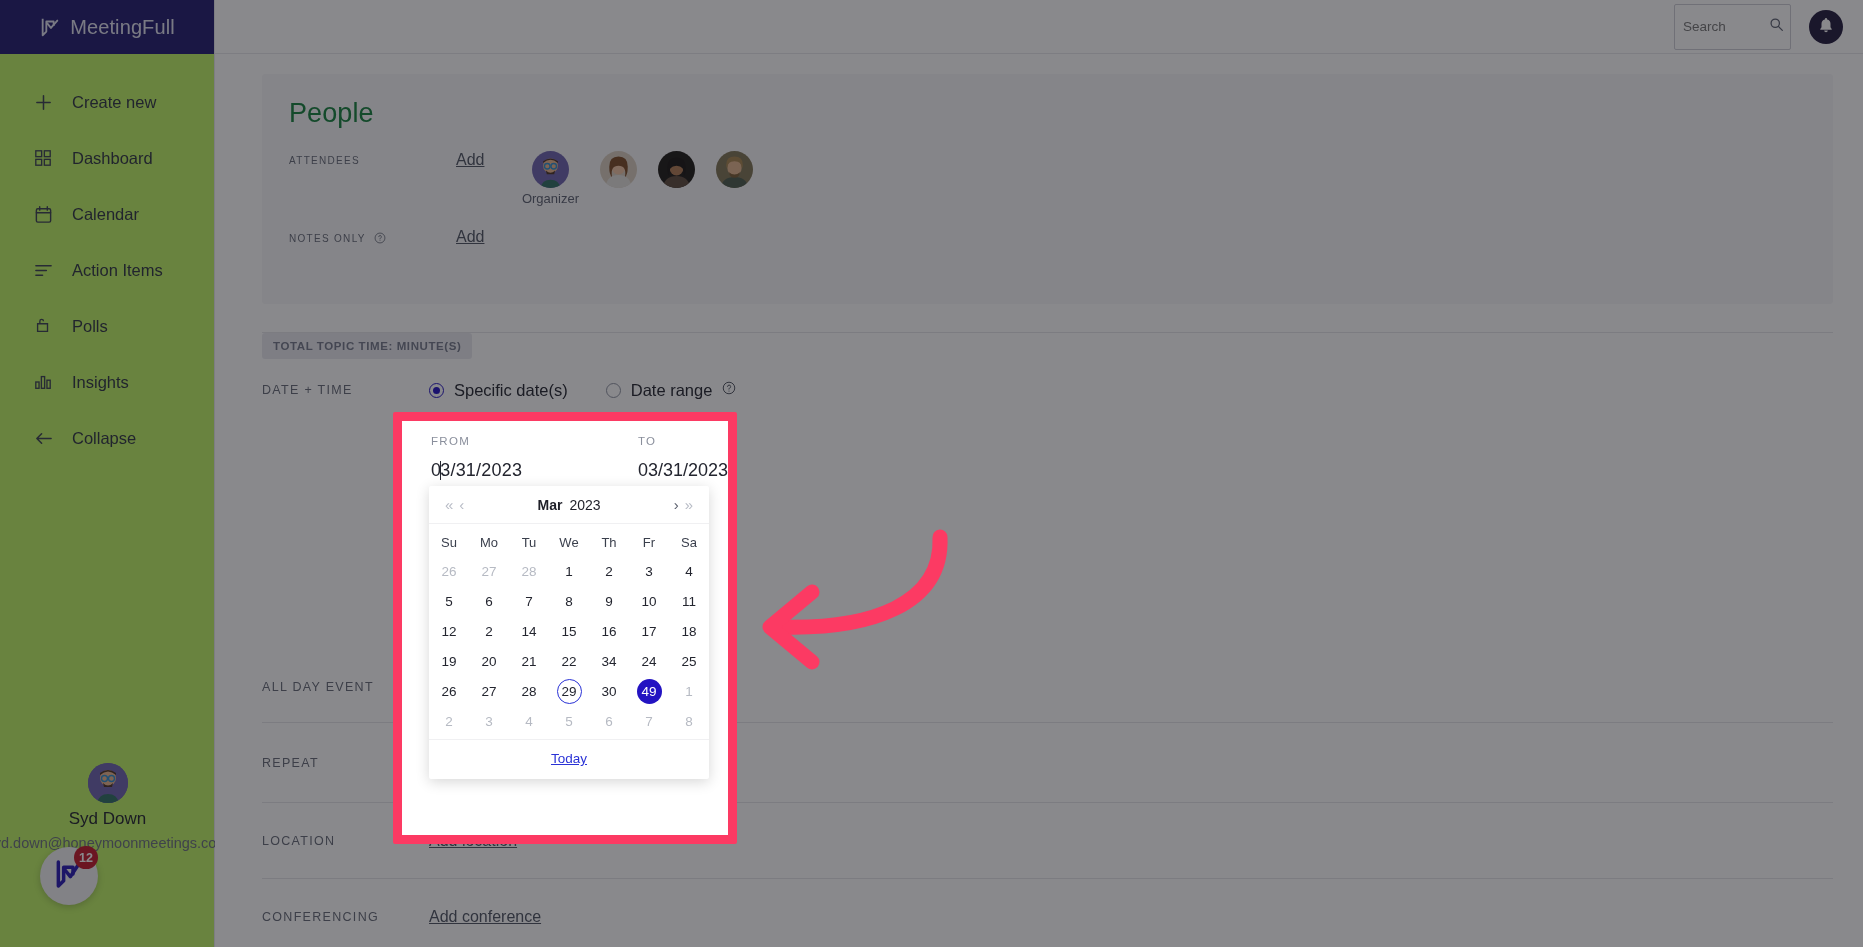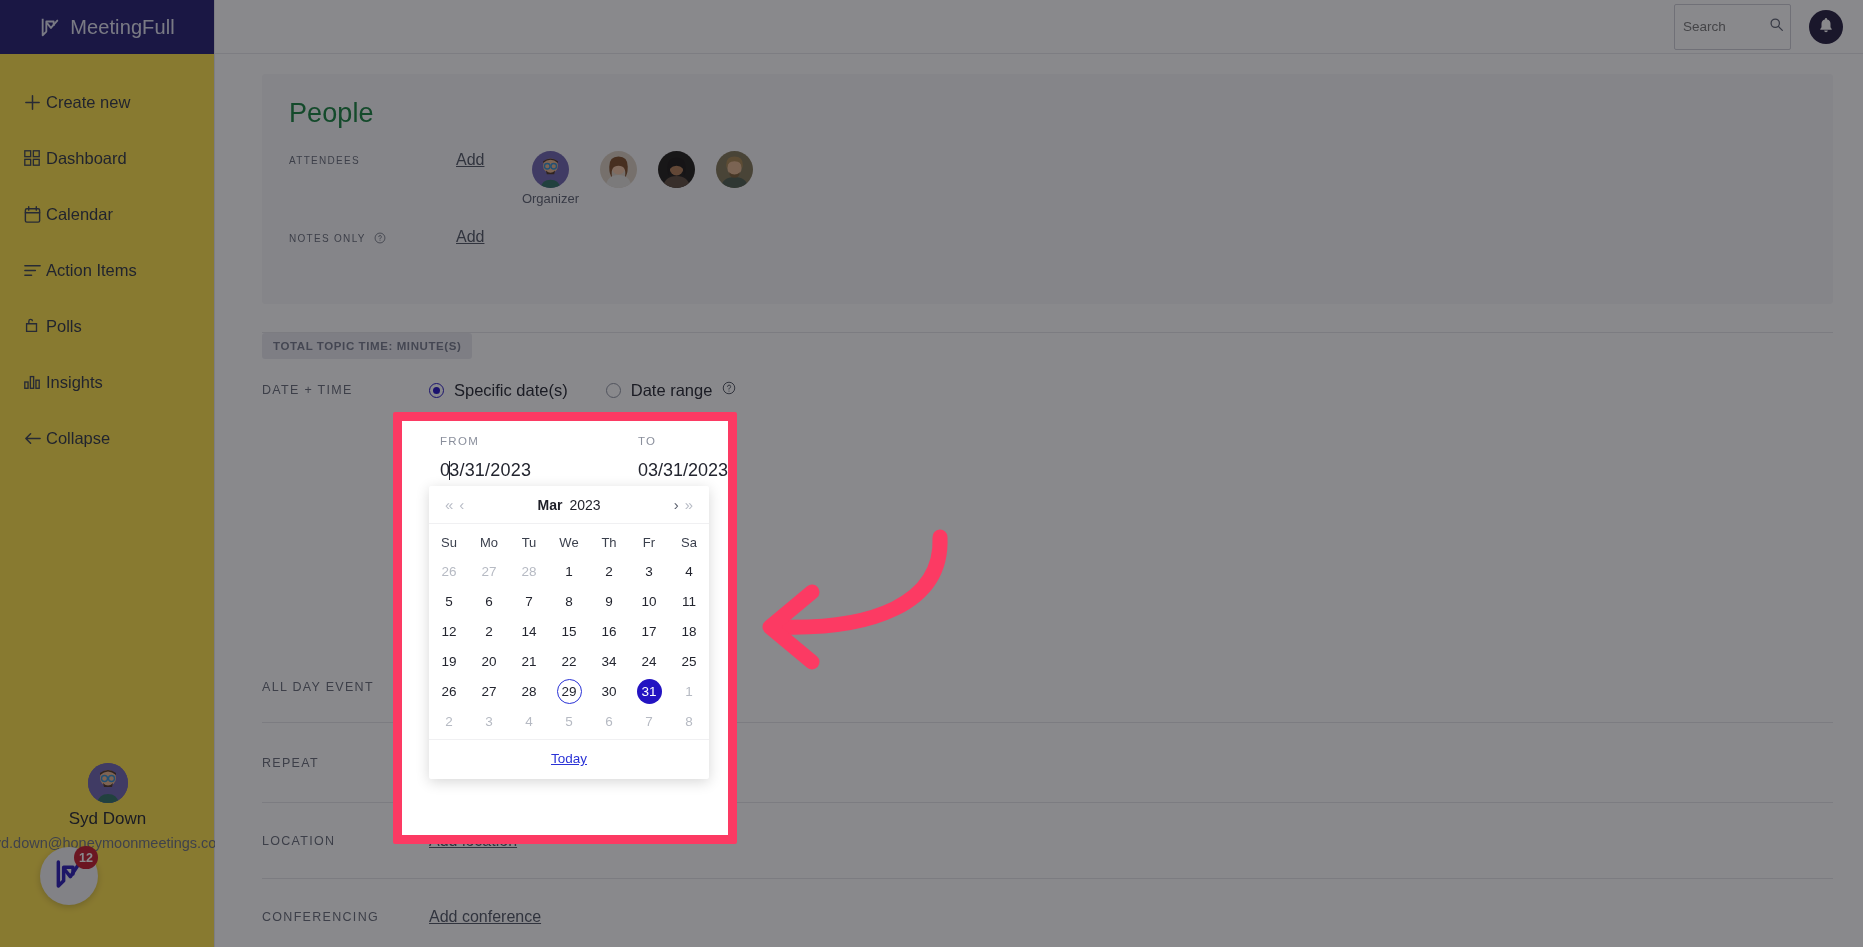--- a/index.html
+++ b/index.html
@@ -9,33 +9,33 @@
     overflow: hidden; background: #fff;
   }
   #app { position: relative; width: 1863px; height: 947px; }
 
   
   .layer-app { position: absolute; inset: 0; background: #ffffff; }
 
   
   .sidebar {
     position: absolute; left: 0; top: 0; width: 215px; height: 947px;
-    background: #fde047; border-right: 1px solid #e6e6ea;
+    background: #bef264; border-right: 1px solid #e6e6ea;
   }
   .brand {
     height: 54px; background: #211a6e; display: flex; align-items: center;
     justify-content: center; gap: 9px;
   }
   .brand-logo { width: 22px; height: 22px; }
   .brand-name { color: #dfe0ee; font-size: 20px; letter-spacing: .1px; }
 
   .nav { padding-top: 20px; }
   .nav-item {
-    display: flex; align-items: center; gap: 4px;
-    height: 56px; padding-left: 22px; color: #2f3542; font-size: 16.5px;
+    display: flex; align-items: center; gap: 19px;
+    height: 56px; padding-left: 33px; color: #2f3542; font-size: 16.5px;
     cursor: pointer;
   }
   .nav-item .ic { width: 20px; height: 20px; display:flex; align-items:center; justify-content:center; flex:0 0 20px; }
   .nav-item .ic svg { display:block; }
 
   .profile {
     position: absolute; left: 0; bottom: 96px; width: 215px;
     display: flex; flex-direction: column; align-items: center; gap: 6px;
   }
   .avatar-lg {
@@ -136,21 +136,21 @@
 
   
   .highlight {
     position: absolute; left: 393px; top: 412px; width: 344px; height: 432px;
     border: 9px solid #fc3a63; background: transparent; border-radius: 2px;
   }
   .datepanel {
     position: absolute; left: 402px; top: 421px; width: 326px; height: 414px;
     background: #ffffff; overflow: hidden;
   }
-  .dp-head { display: flex; padding: 14px 0 0 38px; gap: 12px; }
+  .dp-head { display: flex; padding: 14px 0 0 29px; gap: 12px; }
   .dp-col-lbl {
     font-size: 11.5px; letter-spacing: 1.3px; color: #8a8f9c; text-transform: uppercase;
   }
   .dp-from { width: 244px; }
   .dp-val {
     font-size: 18px; color: #23252f; margin-top: 13px; letter-spacing: .2px;
     position: relative;
   }
   .caret {
     display:inline-block; width: 1px; height: 19px; background:#23252f;
@@ -527,21 +527,21 @@
             <td><span class="daycell">34</span></td>
             <td><span class="daycell">24</span></td>
             <td><span class="daycell">25</span></td>
           </tr>
           <tr>
             <td><span class="daycell">26</span></td>
             <td><span class="daycell">27</span></td>
             <td><span class="daycell">28</span></td>
             <td><span class="daycell today">29</span></td>
             <td><span class="daycell">30</span></td>
-            <td><span class="daycell sel">31</span></td>
+            <td><span class="daycell sel">49</span></td>
             <td class="mut"><span class="daycell">1</span></td>
           </tr>
           <tr>
             <td class="mut"><span class="daycell">2</span></td>
             <td class="mut"><span class="daycell">3</span></td>
             <td class="mut"><span class="daycell">4</span></td>
             <td class="mut"><span class="daycell">5</span></td>
             <td class="mut"><span class="daycell">6</span></td>
             <td class="mut"><span class="daycell">7</span></td>
             <td class="mut"><span class="daycell">8</span></td>

